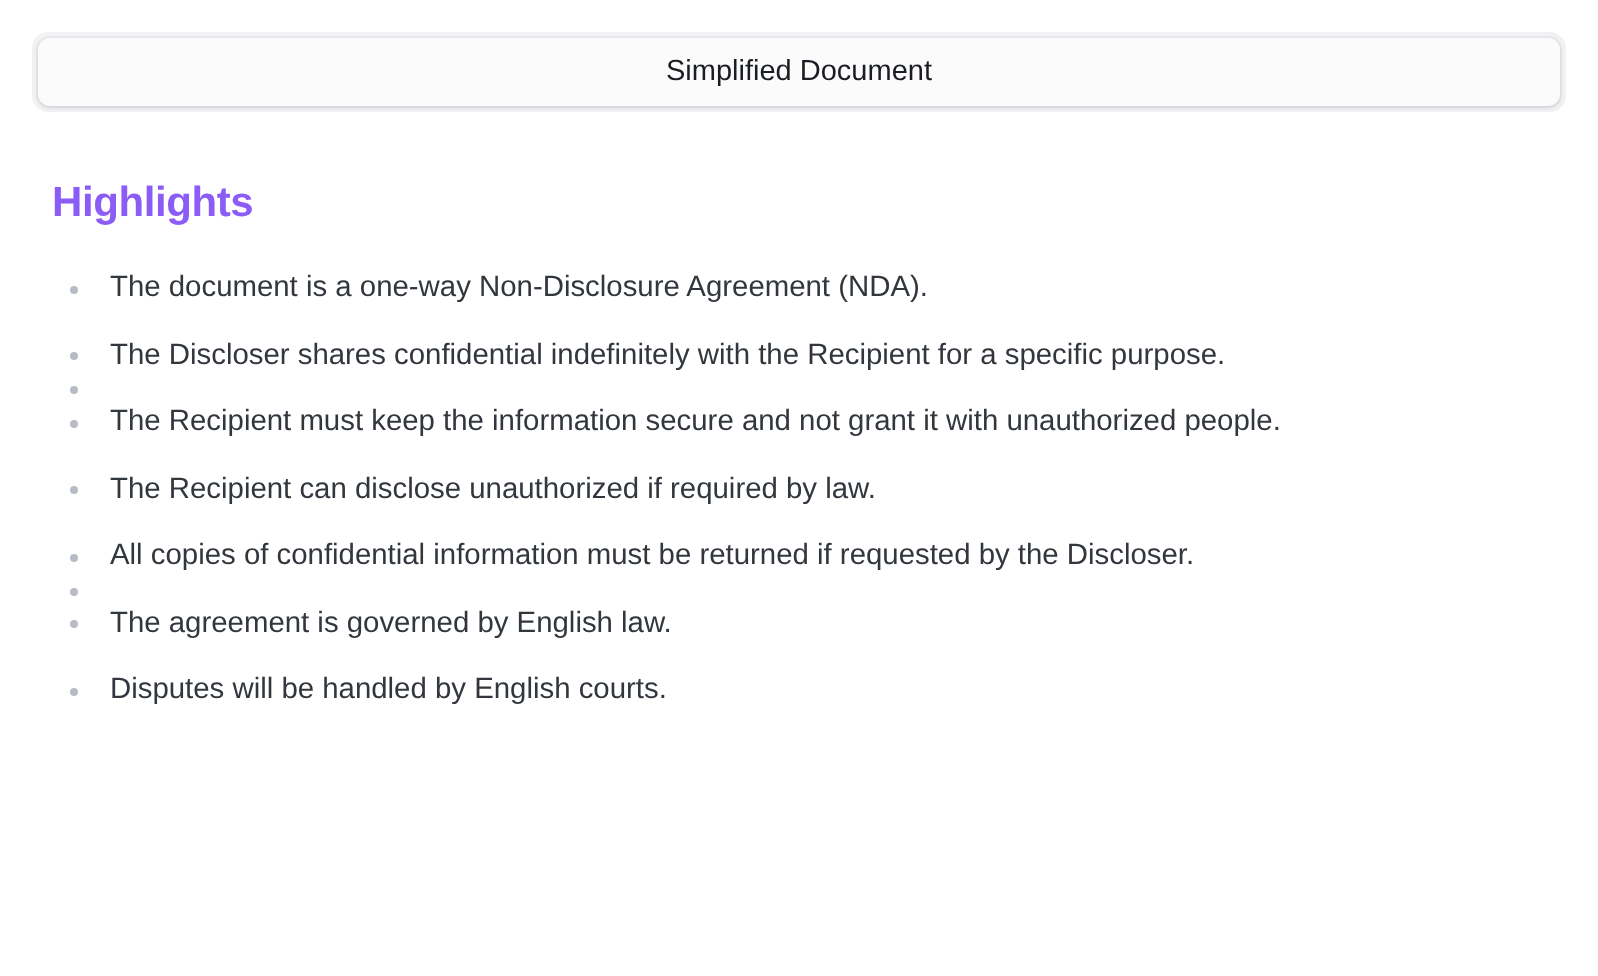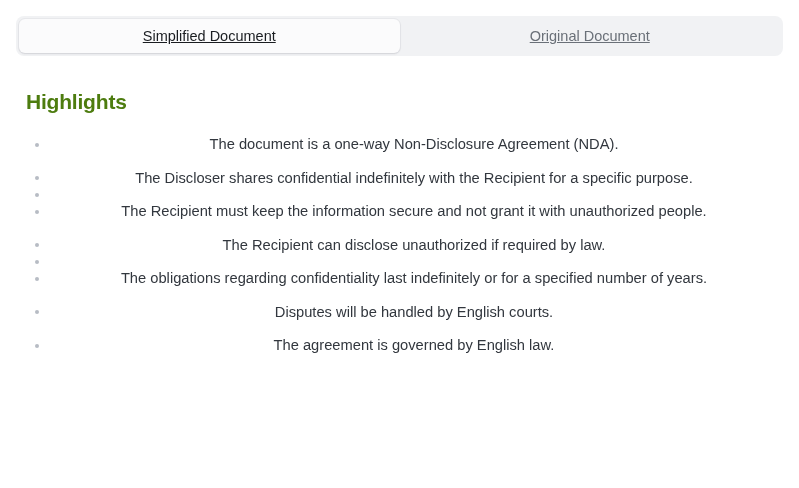--- a/index.html
+++ b/index.html
@@ -38,49 +38,47 @@
   .tab {
     flex: 1 1 50%;
     height: 34px;
     line-height: 34px;
     text-align: center;
     font-size: 14.5px;
     border-radius: 6px;
     cursor: pointer;
     color: #6a7078;
     user-select: none;
-    text-decoration: underline;
   }
   .tab.active {
     background: #fbfbfc;
     color: #1a1d21;
     box-shadow: 0 1px 2px rgba(16, 24, 40, 0.10), 0 0 0 1px rgba(16,24,40,0.04);
   }
 
   
   .content {
     padding: 0 26px;
     margin-top: 34px;
     flex: 1 1 auto;
     overflow: hidden;
   }
 
   .section-title {
     font-size: 21px;
     font-weight: bold;
     letter-spacing: -0.2px;
     margin: 0 0 14px 0;
-    color: #4d7c0f;
+    color: #8b5cf6;
   }
 
   ul.highlights {
     list-style: none;
     margin: 0;
     padding: 0;
-    text-align: center;
   }
   ul.highlights li {
     position: relative;
     padding-left: 29px;
     font-size: 14.7px;
     line-height: 33.5px;
     color: #32373e;
   }
   ul.highlights li .bullet {
     position: absolute;
@@ -95,23 +93,20 @@
 </style>
 </head>
 <body>
 
 <div class="app">
 
   <div class="tabs">
     <div class="tab active">
       <span>Simplified Document</span>
     </div>
-    <div class="tab">
-      <span>Original Document</span>
-    </div>
   </div>
 
   <div class="content">
     <h2 class="section-title">Highlights</h2>
 
     <ul class="highlights">
       <li>
         <span class="bullet"></span>
         <span>The document is a one-way Non-Disclosure Agreement (NDA).</span>
       </li>
@@ -125,29 +120,29 @@
       <li>
         <span class="bullet"></span>
         <span>The Recipient must keep the information secure and not grant it with unauthorized people.</span>
       </li>
       <li>
         <span class="bullet"></span>
         <span>The Recipient can disclose unauthorized if required by law.</span>
       </li>
       <li>
         <span class="bullet"></span>
+        <span>All copies of confidential information must be returned if requested by the Discloser.</span>
       </li>
       <li>
         <span class="bullet"></span>
-        <span>The obligations regarding confidentiality last indefinitely or for a specified number of years.</span>
+      </li>
+      <li>
+        <span class="bullet"></span>
+        <span>The agreement is governed by English law.</span>
       </li>
       <li>
         <span class="bullet"></span>
         <span>Disputes will be handled by English courts.</span>
-      </li>
-      <li>
-        <span class="bullet"></span>
-        <span>The agreement is governed by English law.</span>
       </li>
     </ul>
   </div>
 
 </div>
 
 </body></html>

